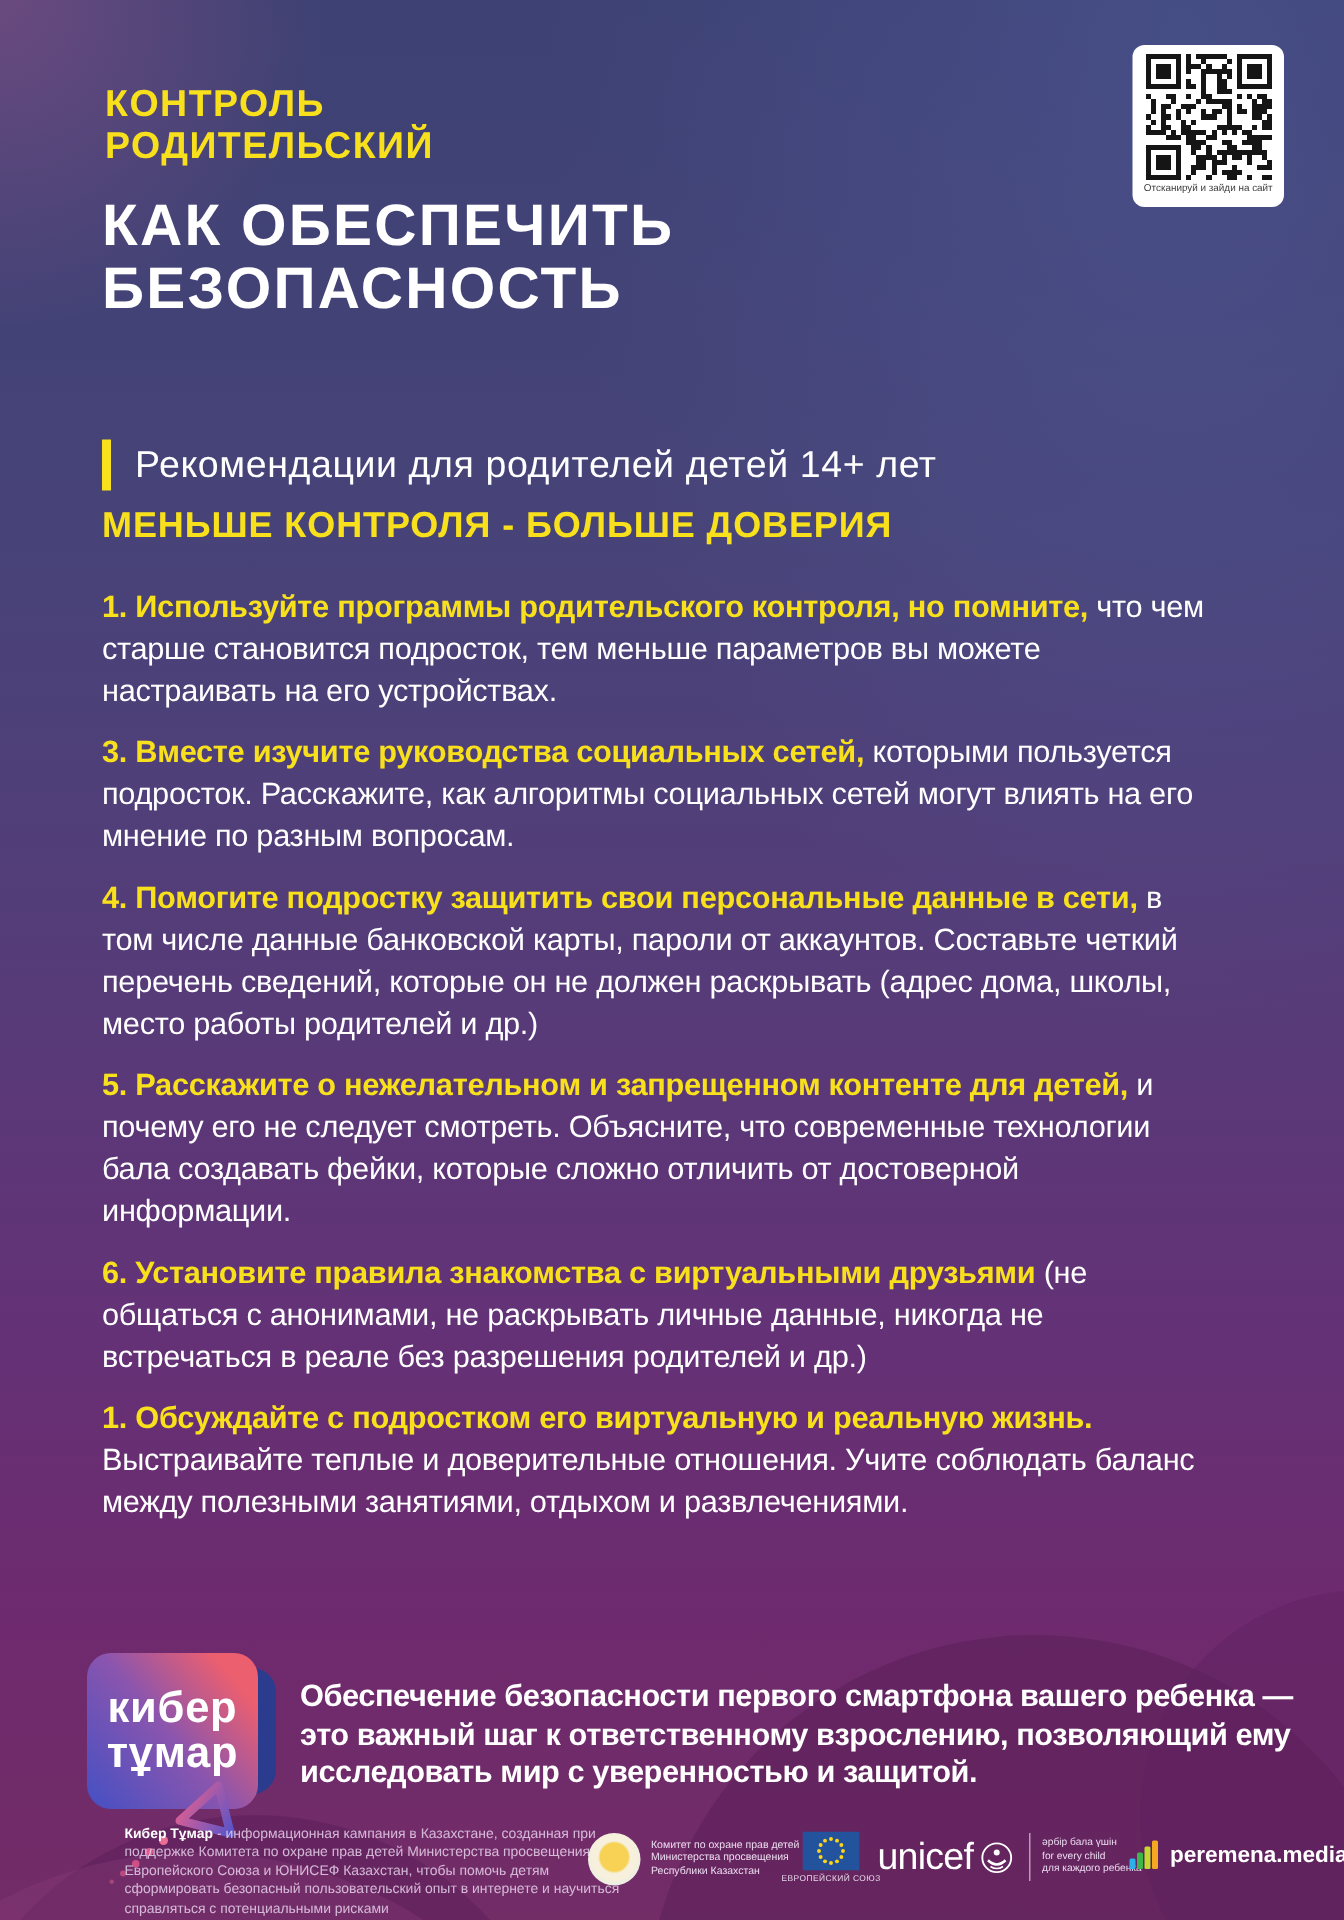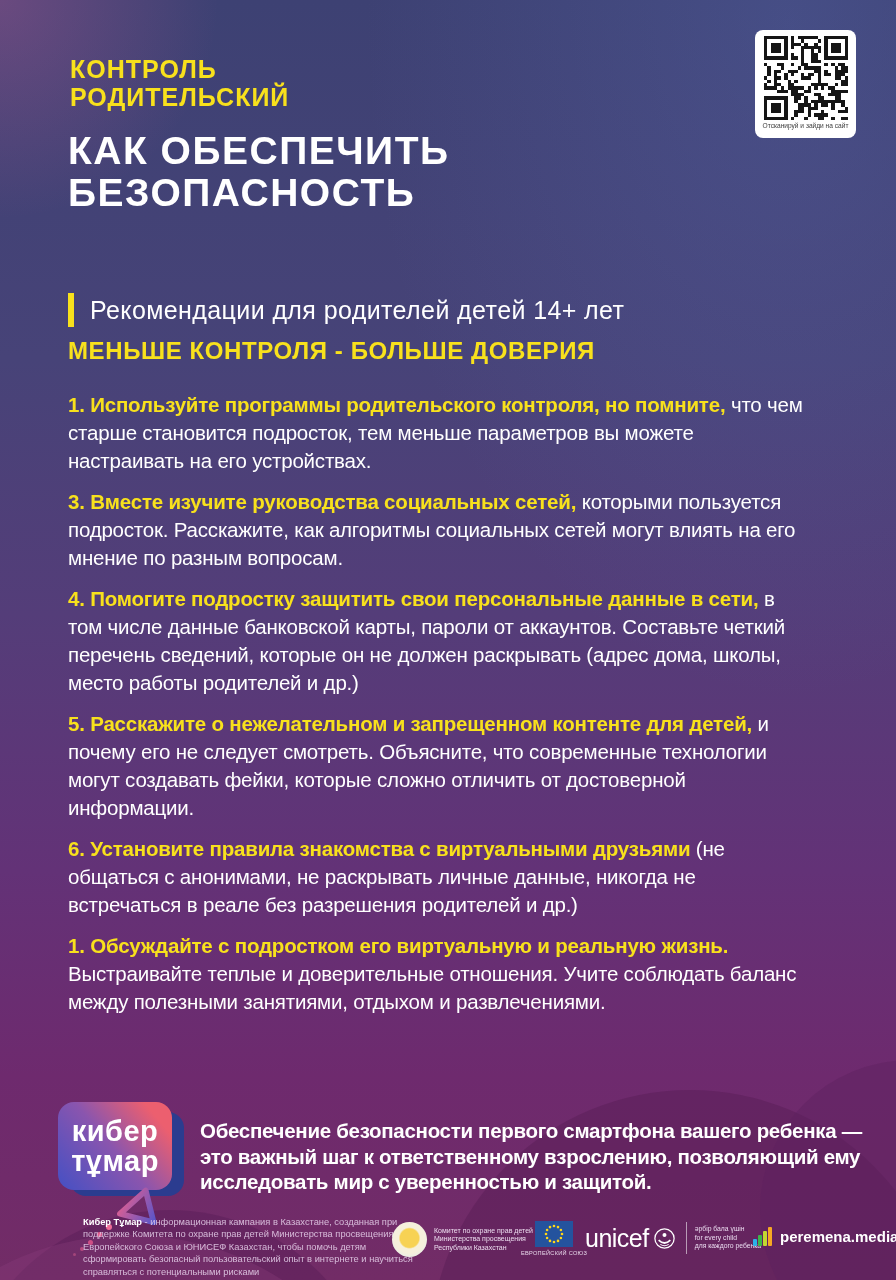--- a/index.html
+++ b/index.html
@@ -58,21 +58,21 @@
   .callout-text{
     position:absolute; left:200px; top:1118px; width:695px;
     font-size:20.5px; font-weight:700; line-height:25.5px; letter-spacing:-0.3px;
   }
   .kt-logo{ position:absolute; left:50px; top:1096px; width:160px; height:150px; }
   .kt-back{
     position:absolute; left:20px; top:16px; width:114px; height:84px;
     background:#2b3c8f; border-radius:16px;
   }
   .kt-front{
-    position:absolute; left:8px; top:6px; width:114px; height:88px;
+    position:absolute; left:8px; top:6px; width:114px; height:104px;
     background:linear-gradient(50deg,#4450c4 0%,#8a55ae 48%,#ec5f6f 85%);
     border-radius:16px; display:flex; flex-direction:column; align-items:center; justify-content:center;
     font-size:29px; font-weight:700; line-height:30px; color:#fff; letter-spacing:.5px;
   }
   .kt-tri{ position:absolute; left:62px; top:92px; width:46px; height:46px; transform:rotate(-14deg); }
   .kt-dot{ position:absolute; border-radius:50%; background:#ee6d97; }
   .d1{ width:6px; height:6px; left:56px; top:128px; }
   .d2{ width:5px; height:5px; left:47px; top:136px; background:#e05a8d; }
   .d3{ width:5px; height:5px; left:38px; top:144px; background:#cf4f86; }
   .d4{ width:4px; height:4px; left:30px; top:151px; background:#b84a80; }
@@ -360,21 +360,21 @@
     <span class="bar"></span>
     <span class="subtitle">Рекомендации для родителей детей 14+ лет</span>
   </div>
 
   <h2 class="slogan">МЕНЬШЕ КОНТРОЛЯ - БОЛЬШЕ ДОВЕРИЯ</h2>
 
   <div class="tips">
     <p><span class="lead">1. Используйте программы родительского контроля, но помните,</span> <span class="body">что чем старше становится подросток, тем меньше параметров вы можете настраивать на его устройствах.</span></p>
     <p><span class="lead">3. Вместе изучите руководства социальных сетей,</span> <span class="body">которыми пользуется подросток. Расскажите, как алгоритмы социальных сетей могут влиять на его мнение по разным вопросам.</span></p>
     <p><span class="lead">4. Помогите подростку защитить свои персональные данные в сети,</span> <span class="body">в том числе данные банковской карты, пароли от аккаунтов. Составьте четкий перечень сведений, которые он не должен раскрывать (адрес дома, школы, место работы родителей и др.)</span></p>
-    <p><span class="lead">5. Расскажите о нежелательном и запрещенном контенте для детей,</span> <span class="body">и почему его не следует смотреть. Объясните, что современные технологии могут создавать фейки, которые сложно отличить от достоверной информации.</span></p>
+    <p><span class="lead">5. Расскажите о нежелательном и запрещенном контенте для детей,</span> <span class="body">и почему его не следует смотреть. Объясните, что современные технологии бала создавать фейки, которые сложно отличить от достоверной информации.</span></p>
     <p><span class="lead">6. Установите правила знакомства с виртуальными друзьями</span> <span class="body">(не общаться с анонимами, не раскрывать личные данные, никогда не встречаться в реале без разрешения родителей и др.)</span></p>
     <p><span class="lead">1. Обсуждайте с подростком его виртуальную и реальную жизнь.</span> <span class="body">Выстраивайте теплые и доверительные отношения. Учите соблюдать баланс между полезными занятиями, отдыхом и развлечениями.</span></p>
   </div>
 
   <div class="kt-logo">
     <div class="kt-back"></div>
     <div class="kt-front">
       <span>кибер</span>
       <span>тұмар</span>
     </div>

